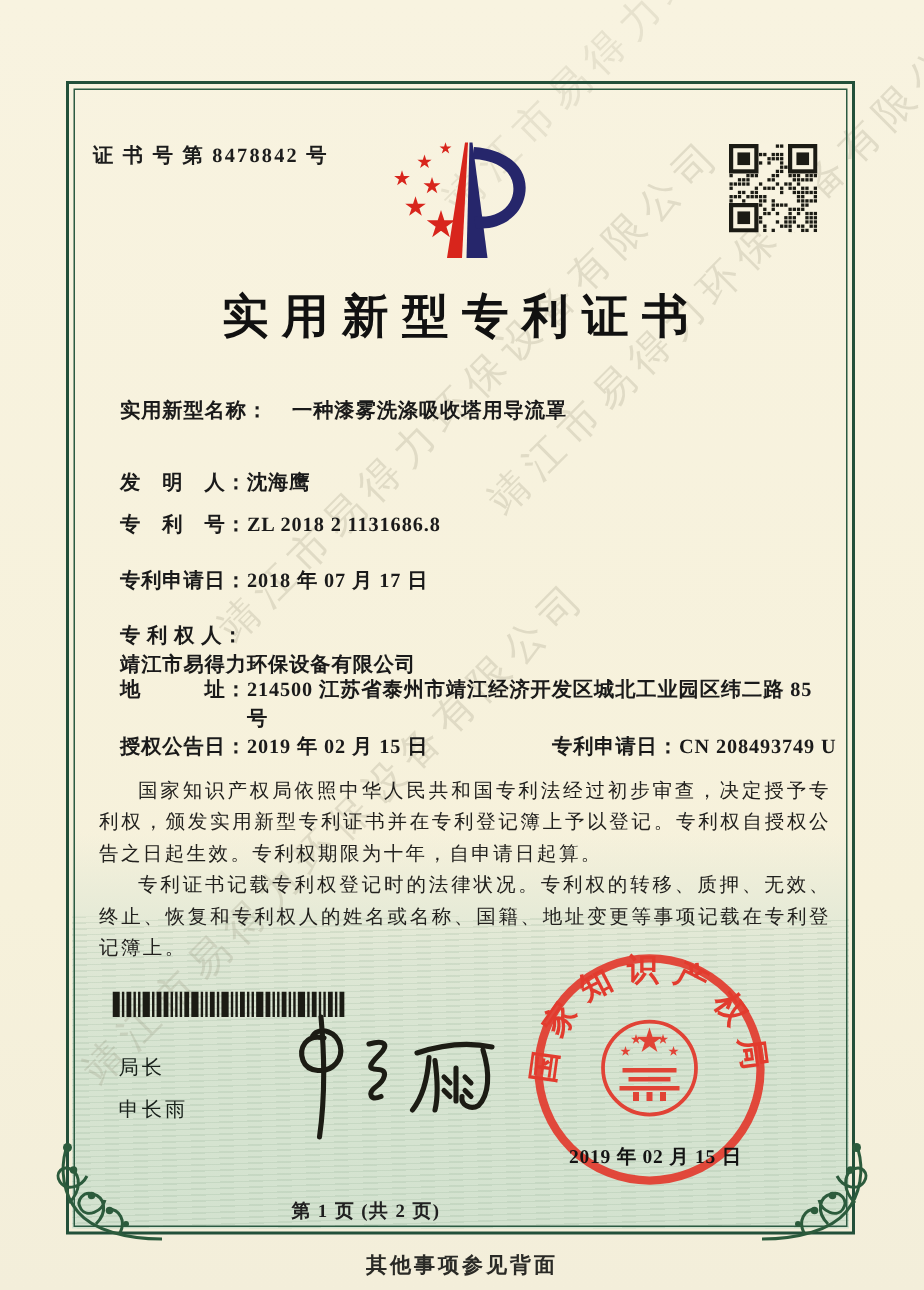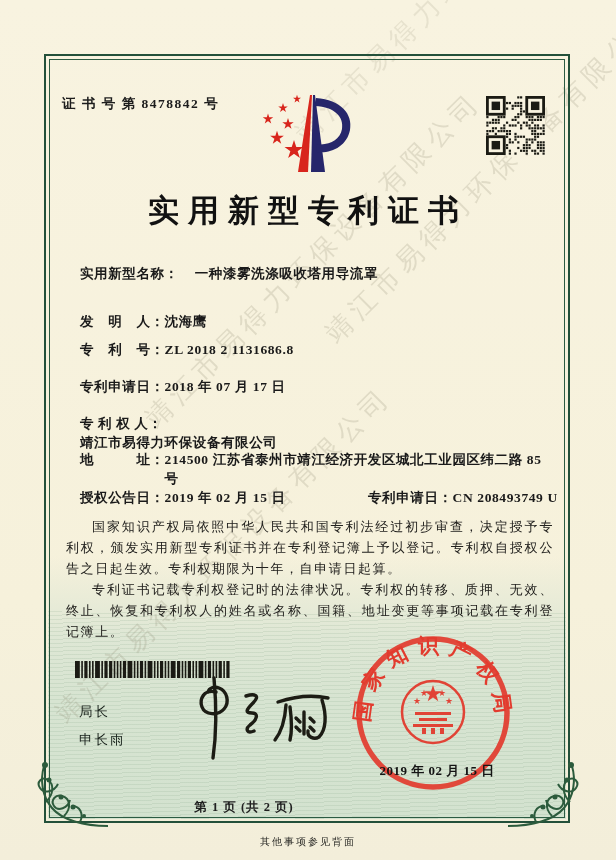--- a/index.html
+++ b/index.html
@@ -80,21 +80,21 @@
   .seal-date{
     position:absolute;left:362px;top:762px;width:150px;text-align:center;
     font-size:13px;font-weight:700;color:#141414;letter-spacing:.5px;
   }
   .page-info{
     position:absolute;left:0;top:799px;width:488px;text-align:center;
     font-size:12.5px;color:#202020;letter-spacing:1px;font-weight:600;
   }
   .back-note{
     position:absolute;left:0;top:835px;width:616px;text-align:center;
-    font-size:10px;color:#2a2a26;letter-spacing:2px;font-weight:400;
+    font-size:14px;color:#2a2a26;letter-spacing:2px;font-weight:700;
   }
   .corner{position:absolute;pointer-events:none;}
 </style>
 </head>
 <body>
 
 <div id="page">
 
   <div class="green-zone"></div>
 

